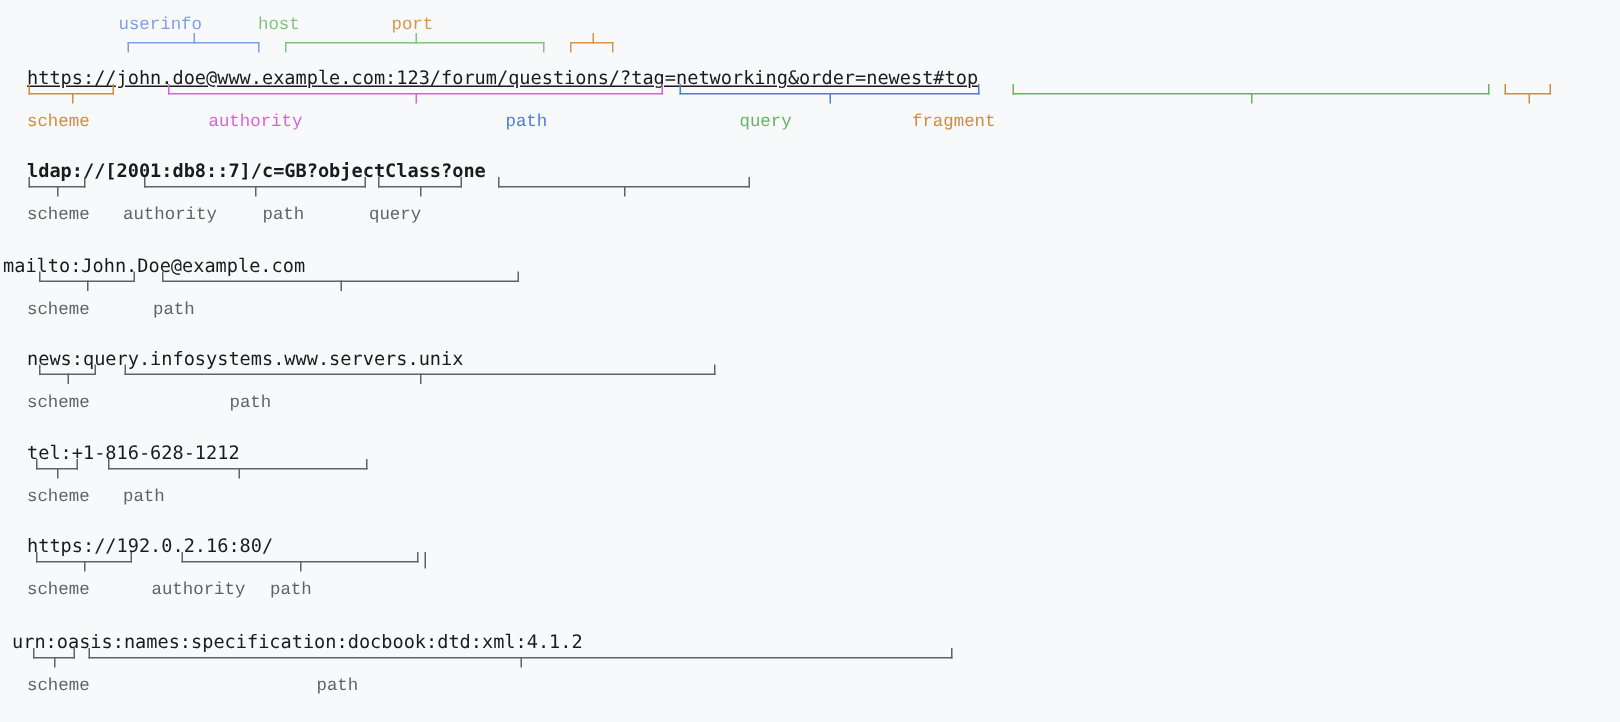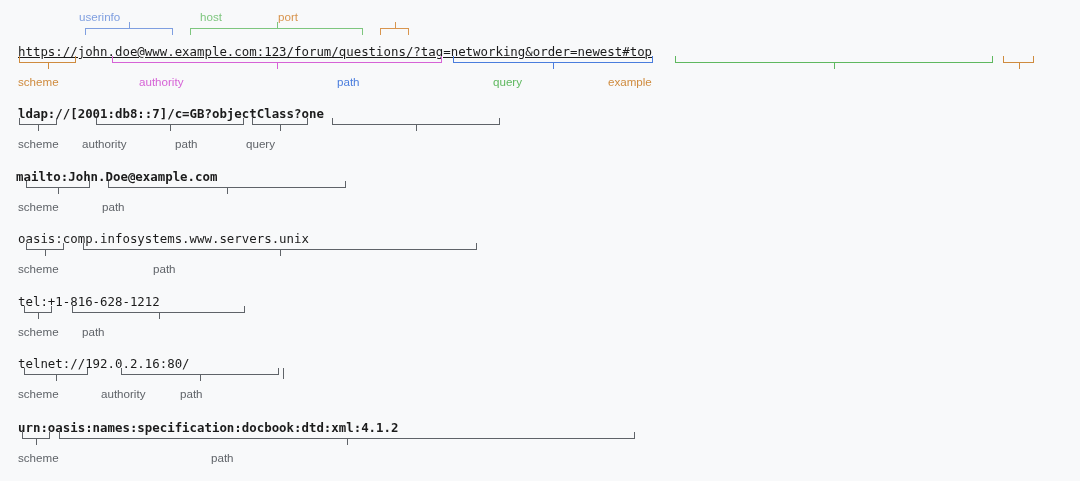--- a/index.html
+++ b/index.html
@@ -17,21 +17,21 @@
     font-family:"DejaVu Sans Mono","Liberation Mono",monospace;
     font-size:12.4px;
     line-height:14px;
     color:#1b1b1b;
     white-space:pre;
     letter-spacing:0px;
   }
 
   .label{
     position:absolute;
-    font-family:Liberation Sans, sans-serif;
+    font-family:Liberation Mono, monospace;
     font-size:11.6px;
     line-height:13px;
     white-space:pre;
   }
 
   
   .bracket{
     position:absolute;
     box-sizing:border-box;
     border-style:solid;
@@ -69,45 +69,45 @@
 <div id="stage">
     <div class="example-group" style="position: absolute; left: 0px; top: 0px; width: 1080px; height: 1px;">
       <div class="uri-text" style="left: 18px; top: 45px; text-decoration: underline;">https://john.doe@www.example.com:123/forum/questions/?tag=networking&amp;order=newest#top</div>
       <div class="bracket down" style="left: 85px; width: 88px; top: 28px; color: rgb(127, 159, 224);">
         <span class="stem"></span>
       </div>
       <div class="label" style="left: 79px; top: 10px; color: rgb(127, 159, 224);">userinfo</div>
       <div class="bracket down" style="left: 190px; width: 173px; top: 28px; color: rgb(126, 198, 126);">
         <span class="stem"></span>
       </div>
-      <div class="label" style="left: 200px; top: 10px; color: rgb(126, 198, 126);">host</div>
+      <div class="label" style="left: 172px; top: 10px; color: rgb(126, 198, 126);">host</div>
       <div class="bracket down" style="left: 380px; width: 29px; top: 28px; color: rgb(216, 149, 78);">
         <span class="stem"></span>
       </div>
-      <div class="label" style="left: 278px; top: 10px; color: rgb(216, 149, 78); text-align: center;">port</div>
+      <div class="label" style="left: 261px; top: 10px; color: rgb(216, 149, 78); text-align: center;">port</div>
       <div class="bracket" style="left: 19px; width: 57px; top: 56px; color: rgb(207, 139, 62);">
         <span class="stem"></span>
       </div>
       <div class="label" style="left: 18px; top: 75px; color: rgb(207, 139, 62);">scheme</div>
       <div class="bracket" style="left: 112px; width: 330px; top: 56px; color: rgb(214, 99, 214);">
         <span class="stem"></span>
       </div>
       <div class="label" style="left: 139px; top: 75px; color: rgb(214, 99, 214);">authority</div>
       <div class="bracket" style="left: 453px; width: 200px; top: 56px; color: rgb(74, 125, 221);">
         <span class="stem"></span>
       </div>
       <div class="label" style="left: 337px; top: 75px; color: rgb(74, 125, 221);">path</div>
       <div class="bracket" style="left: 675px; width: 318px; top: 56px; color: rgb(95, 184, 95);">
         <span class="stem"></span>
       </div>
       <div class="label" style="left: 493px; top: 75px; color: rgb(95, 184, 95);">query</div>
       <div class="bracket" style="left: 1003px; width: 31px; top: 56px; color: rgb(207, 139, 62);">
         <span class="stem"></span>
       </div>
-      <div class="label" style="left: 608px; top: 75px; color: rgb(207, 139, 62);">example</div>
+      <div class="label" style="left: 608px; top: 75px; color: rgb(207, 139, 62);">fragment</div>
     </div>
     <div class="example-group" style="position: absolute; left: 0px; top: 0px; width: 1080px; height: 1px;">
       <div class="uri-text" style="left: 18px; top: 107px; font-weight: bold;">ldap://[2001:db8::7]/c=GB?objectClass?one</div>
       <div class="bracket" style="left: 19px; width: 38px; top: 118px; color: rgb(95, 99, 104);">
         <span class="stem"></span>
       </div>
       <div class="label" style="left: 18px; top: 137px; color: rgb(95, 99, 104);">scheme</div>
       <div class="bracket" style="left: 96px; width: 148px; top: 118px; color: rgb(95, 99, 104);">
         <span class="stem"></span>
       </div>
@@ -115,32 +115,32 @@
       <div class="bracket" style="left: 252px; width: 56px; top: 118px; color: rgb(95, 99, 104);">
         <span class="stem"></span>
       </div>
       <div class="label" style="left: 175px; top: 137px; color: rgb(95, 99, 104);">path</div>
       <div class="bracket" style="left: 332px; width: 168px; top: 118px; color: rgb(95, 99, 104);">
         <span class="stem"></span>
       </div>
       <div class="label" style="left: 246px; top: 137px; color: rgb(95, 99, 104);">query</div>
     </div>
     <div class="example-group" style="position: absolute; left: 0px; top: 0px; width: 1080px; height: 1px;">
-      <div class="uri-text" style="left: 16px; top: 170px; font-weight: bold;">mailto:John.Doe@example.com</div>
+      <div class="uri-text" style="left: 2px; top: 170px;">mailto:John.Doe@example.com</div>
       <div class="bracket" style="left: 26px; width: 64px; top: 181px; color: rgb(95, 99, 104);">
         <span class="stem"></span>
       </div>
       <div class="label" style="left: 18px; top: 200px; color: rgb(95, 99, 104);">scheme</div>
       <div class="bracket" style="left: 108px; width: 238px; top: 181px; color: rgb(95, 99, 104);">
         <span class="stem"></span>
       </div>
       <div class="label" style="left: 102px; top: 200px; color: rgb(95, 99, 104);">path</div>
     </div>
     <div class="example-group" style="position: absolute; left: 0px; top: 0px; width: 1080px; height: 1px;">
-      <div class="uri-text" style="left: 18px; top: 232px;">oasis:comp.infosystems.www.servers.unix</div>
+      <div class="uri-text" style="left: 18px; top: 232px;">news:query.infosystems.www.servers.unix</div>
       <div class="bracket" style="left: 26px; width: 38px; top: 243px; color: rgb(95, 99, 104);">
         <span class="stem"></span>
       </div>
       <div class="label" style="left: 18px; top: 262px; color: rgb(95, 99, 104);">scheme</div>
       <div class="bracket" style="left: 83px; width: 394px; top: 243px; color: rgb(95, 99, 104);">
         <span class="stem"></span>
       </div>
       <div class="label" style="left: 153px; top: 262px; color: rgb(95, 99, 104);">path</div>
     </div>
     <div class="example-group" style="position: absolute; left: 0px; top: 0px; width: 1080px; height: 1px;">
@@ -148,34 +148,34 @@
       <div class="bracket" style="left: 24px; width: 28px; top: 306px; color: rgb(95, 99, 104);">
         <span class="stem"></span>
       </div>
       <div class="label" style="left: 18px; top: 325px; color: rgb(95, 99, 104);">scheme</div>
       <div class="bracket" style="left: 72px; width: 173px; top: 306px; color: rgb(95, 99, 104);">
         <span class="stem"></span>
       </div>
       <div class="label" style="left: 82px; top: 325px; color: rgb(95, 99, 104);">path</div>
     </div>
     <div class="example-group" style="position: absolute; left: 0px; top: 0px; width: 1080px; height: 1px;">
-      <div class="uri-text" style="left: 18px; top: 357px;">telnet://192.0.2.16:80/</div>
+      <div class="uri-text" style="left: 18px; top: 357px;">https://192.0.2.16:80/</div>
       <div class="bracket" style="left: 24px; width: 64px; top: 368px; color: rgb(95, 99, 104);">
         <span class="stem"></span>
       </div>
       <div class="label" style="left: 18px; top: 387px; color: rgb(95, 99, 104);">scheme</div>
       <div class="bracket" style="left: 121px; width: 158px; top: 368px; color: rgb(95, 99, 104);">
         <span class="stem"></span>
       </div>
       <div class="label" style="left: 101px; top: 387px; color: rgb(95, 99, 104);">authority</div>
       <div class="tick" style="left: 283px; top: 368px; color: rgb(95, 99, 104);"></div>
       <div class="label" style="left: 180px; top: 387px; color: rgb(95, 99, 104);">path</div>
     </div>
     <div class="example-group" style="position: absolute; left: 0px; top: 0px; width: 1080px; height: 1px;">
-      <div class="uri-text" style="left: 18px; top: 421px; font-weight: bold;">urn:oasis:names:specification:docbook:dtd:xml:4.1.2</div>
+      <div class="uri-text" style="left: 8px; top: 421px;">urn:oasis:names:specification:docbook:dtd:xml:4.1.2</div>
       <div class="bracket" style="left: 22px; width: 28px; top: 432px; color: rgb(95, 99, 104);">
         <span class="stem"></span>
       </div>
       <div class="label" style="left: 18px; top: 451px; color: rgb(95, 99, 104);">scheme</div>
       <div class="bracket" style="left: 59px; width: 576px; top: 432px; color: rgb(95, 99, 104);">
         <span class="stem"></span>
       </div>
       <div class="label" style="left: 211px; top: 451px; color: rgb(95, 99, 104);">path</div>
     </div>
   </div>

